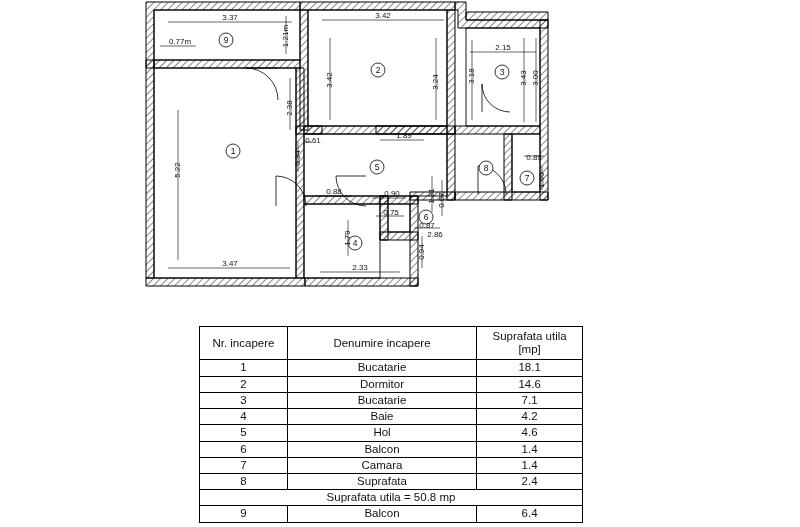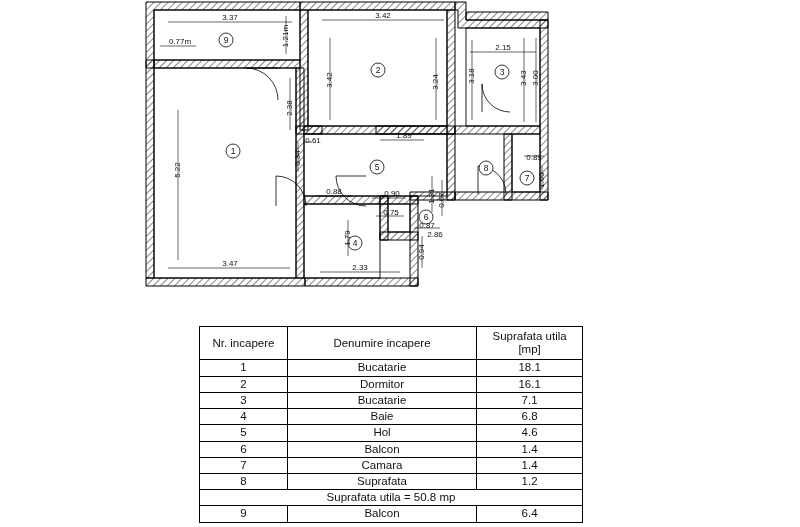--- a/index.html
+++ b/index.html
@@ -254,51 +254,51 @@
     </thead>
     <tbody>
       <tr>
         <td>1</td>
         <td>Bucatarie</td>
         <td>18.1</td>
       </tr>
       <tr>
         <td>2</td>
         <td>Dormitor</td>
-        <td>16.1</td>
+        <td>14.6</td>
       </tr>
       <tr>
         <td>3</td>
         <td>Bucatarie</td>
         <td>7.1</td>
       </tr>
       <tr>
         <td>4</td>
         <td>Baie</td>
-        <td>6.8</td>
+        <td>4.2</td>
       </tr>
       <tr>
         <td>5</td>
         <td>Hol</td>
         <td>4.6</td>
       </tr>
       <tr>
         <td>6</td>
         <td>Balcon</td>
         <td>1.4</td>
       </tr>
       <tr>
         <td>7</td>
         <td>Camara</td>
         <td>1.4</td>
       </tr>
       <tr>
         <td>8</td>
         <td>Suprafata</td>
-        <td>1.2</td>
+        <td>2.4</td>
       </tr>
       <tr class="total-row">
         <td colspan="3">Suprafata utila =  50.8 mp</td>
       </tr>
       <tr>
         <td>9</td>
         <td>Balcon</td>
         <td>6.4</td>
       </tr>
     </tbody>

